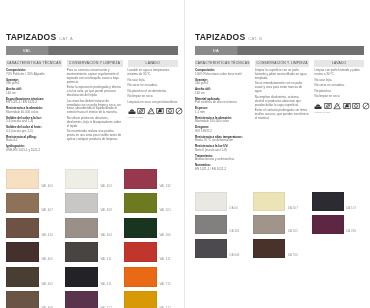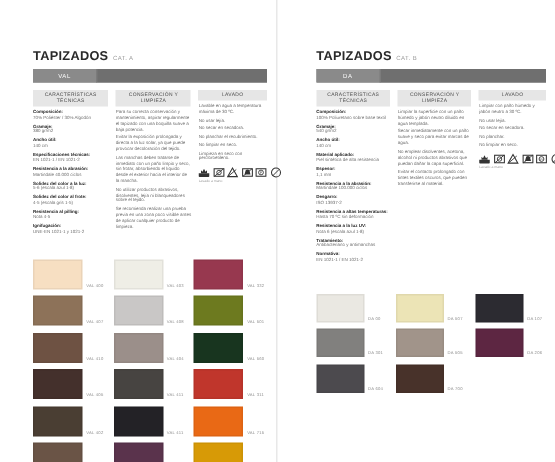--- a/index.html
+++ b/index.html
@@ -19,21 +19,20 @@
     height: 308px;
     display: flex;
     background: #ffffff;
   }
   .page {
     position: relative;
     box-sizing: border-box;
     height: 308px;
     background: #ffffff;
     padding: 33px 6px 22px 6px;
-    margin-left: 16px;
   }
   .page-left {
     width: 185px;
     border-right: 1px solid #e8e8e8;
   }
   .page-right {
     width: 185px;
     padding-left: 10px;
   }
 

